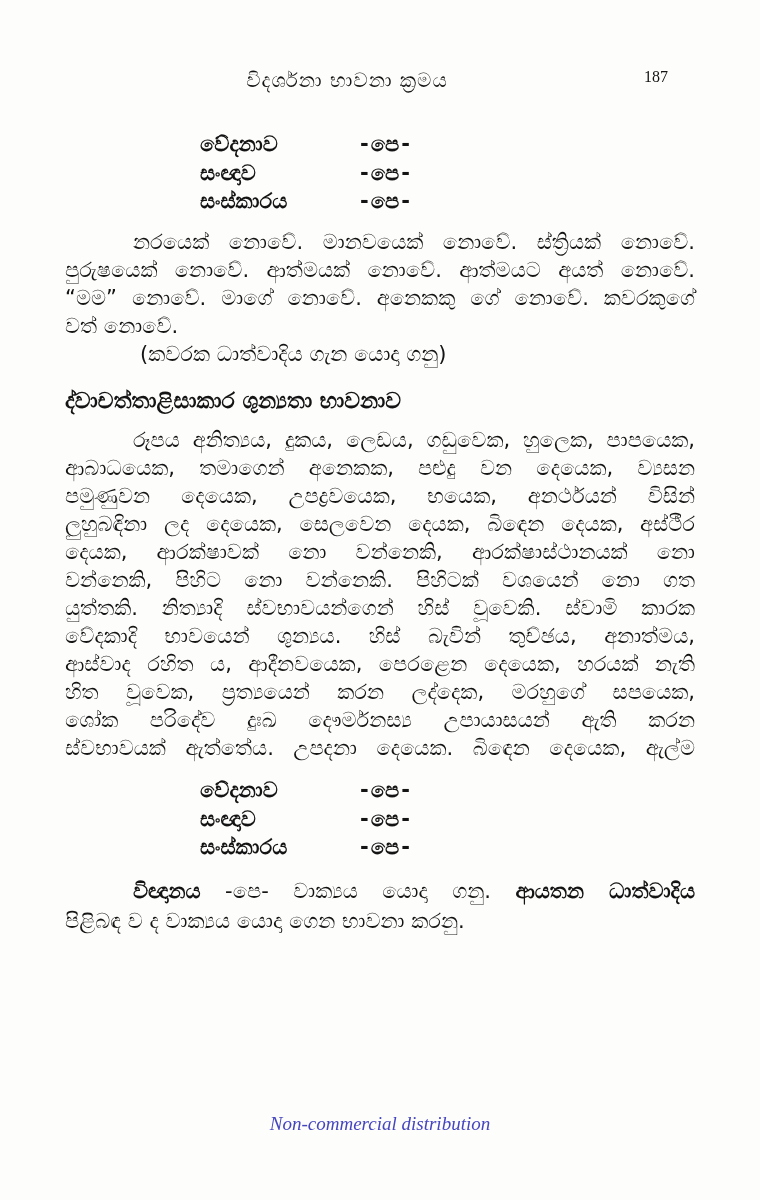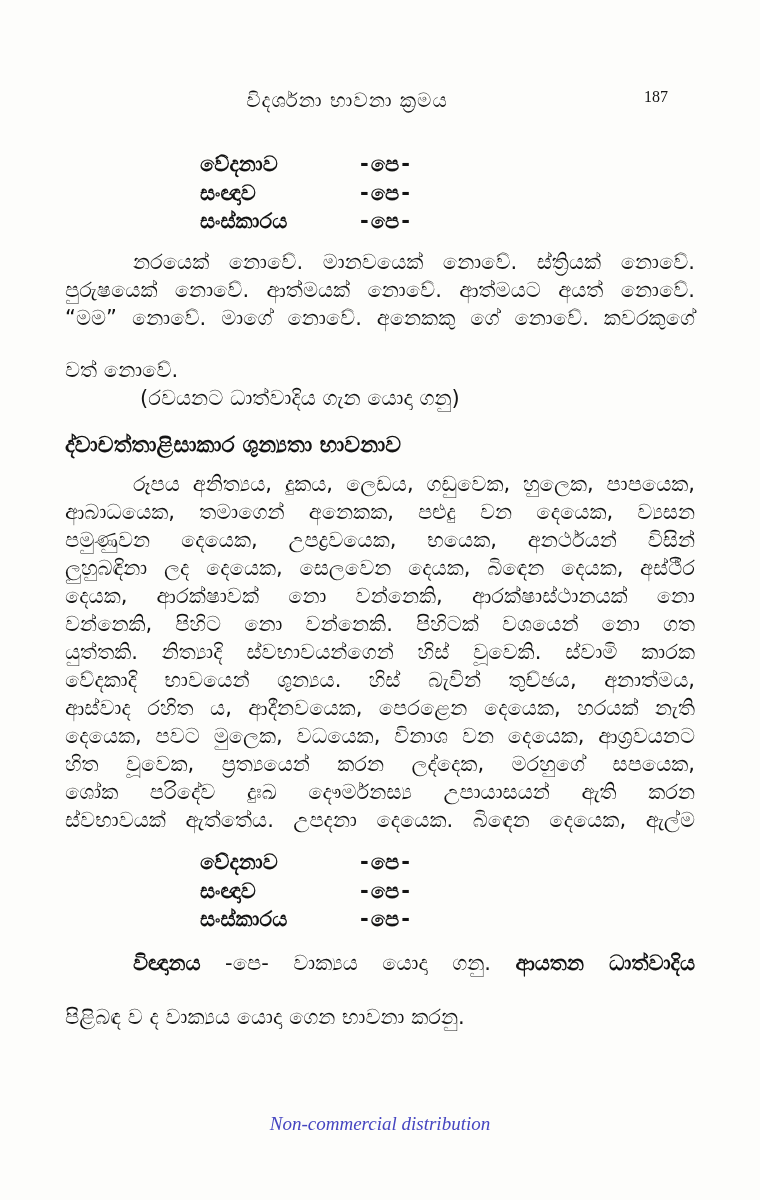--- a/index.html
+++ b/index.html
@@ -10,21 +10,21 @@
     margin:0 auto;
     background:#fdfdfb;
     color:#141414;
     font-family:"DejaVu Sans","Liberation Sans",sans-serif;
     font-size:21px;
     overflow:hidden;
   }
   .content { padding:0 65px; }
 
   
-  .header { position:relative; margin-top:88px; height:26px; }
+  .header { position:relative; margin-top:68px; height:26px; }
   .header-title {
     display:block; text-align:center;
     margin-right:66px;              
     font-size:20px; letter-spacing:1px;
   }
   .page-number {
     position:absolute; right:27px; top:0;
     font-size:16px;
     font-family:"Liberation Serif","DejaVu Serif",serif;
   }
@@ -37,21 +37,21 @@
   .pe-list.bottom { margin-top:14px; }
 
   
   .para { margin-top:12px; }
   .line {
     line-height:28px;
     text-align:justify;
     text-align-last:justify;
     white-space:nowrap;
   }
-  .line.last { text-align-last:left; white-space:normal;margin-top:24px; }
+  .line.last { text-align-last:left; white-space:normal; }
   .para.indent .line:first-child { padding-left:68px; }
   .b { font-weight:bold; }
 
   .note { line-height:28.5px; padding-left:75px; }
 
   .section-heading {
     margin-top:18px;
     font-weight:bold; font-size:22px; line-height:30px;
   }
 
@@ -94,35 +94,34 @@
         </div>
       </div>
 
     <div class="para indent">
         <div class="line"><span>නරයෙක් නොවේ.  මානවයෙක් නොවේ.  ස්ත්‍රියක් නොවේ.</span></div>
         <div class="line"><span>පුරුෂයෙක් නොවේ. ආත්මයක් නොවේ. ආත්මයට අයත් නොවේ.</span></div>
         <div class="line"><span>“මම” නොවේ. මාගේ නොවේ. අනෙකකු ගේ නොවේ. කවරකුගේ</span></div>
         <div class="line last"><span>වත් නොවේ.</span></div>
       </div>
 
-    <div class="note">(රවයනට ධාත්වාදිය ගැන යොදා ගනු)</div>
+    <div class="note">(කවරක ධාත්වාදිය ගැන යොදා ගනු)</div>
 
     <div class="section-heading">ද්වාචත්තාළිසාකාර ශුන්‍යතා භාවනාව</div>
 
     <div class="para indent para2">
         <div class="line"><span>රූපය අනිත්‍යය, දුකය, ලෙඩය, ගඩුවෙක, හුලෙක, පාපයෙක,</span></div>
         <div class="line"><span>ආබාධයෙක, තමාගෙන් අනෙකක, පළුදු වන දෙයෙක, ව්‍යසන</span></div>
         <div class="line"><span>පමුණුවන දෙයෙක, උපද්‍රවයෙක, භයෙක, අනර්ථයන් විසින්</span></div>
         <div class="line"><span>ලුහුබඳිනා ලද දෙයෙක, සෙලවෙන දෙයක, බිඳෙන දෙයක, අස්ථීර</span></div>
         <div class="line"><span>දෙයක, ආරක්ෂාවක් නො වන්නෙකි, ආරක්ෂාස්ථානයක් නො</span></div>
         <div class="line"><span>වන්නෙකි, පිහිට නො වන්නෙකි.  පිහිටක් වශයෙන් නො ගත</span></div>
         <div class="line"><span>යුත්තකි.  නිත්‍යාදි ස්වභාවයන්ගෙන් හිස් වූවෙකි.  ස්වාමි කාරක</span></div>
         <div class="line"><span>වේදකාදි භාවයෙන් ශුන්‍යය.  හිස් බැවින් තුච්ඡය, අනාත්මය,</span></div>
         <div class="line"><span>ආස්වාද රහිත ය, ආදීනවයෙක, පෙරළෙන දෙයෙක, හරයක් නැති</span></div>
-        <div class="line"><span>දෙයෙක, පවට මුලෙක, වධයෙක, විනාශ වන දෙයෙක, ආශ්‍රවයනට</span></div>
         <div class="line"><span>හිත වූවෙක, ප්‍රත්‍යයෙන් කරන ලද්දෙක, මරහුගේ සපයෙක,</span></div>
         <div class="line"><span>ශෝක පරිදේව දුඃඛ දෞර්මනස්‍ය උපායාසයන් ඇති කරන</span></div>
         <div class="line"><span>ස්වභාවයක් ඇත්තේය.  උපදනා දෙයෙක. බිඳෙන දෙයෙක, ඇල්ම</span></div>
       </div>
 
     <div class="pe-list bottom">
         <div class="pe-row">
           <span class="pe-label">වේදනාව</span>
           <span class="pe-marker">-පෙ-</span>
         </div>

